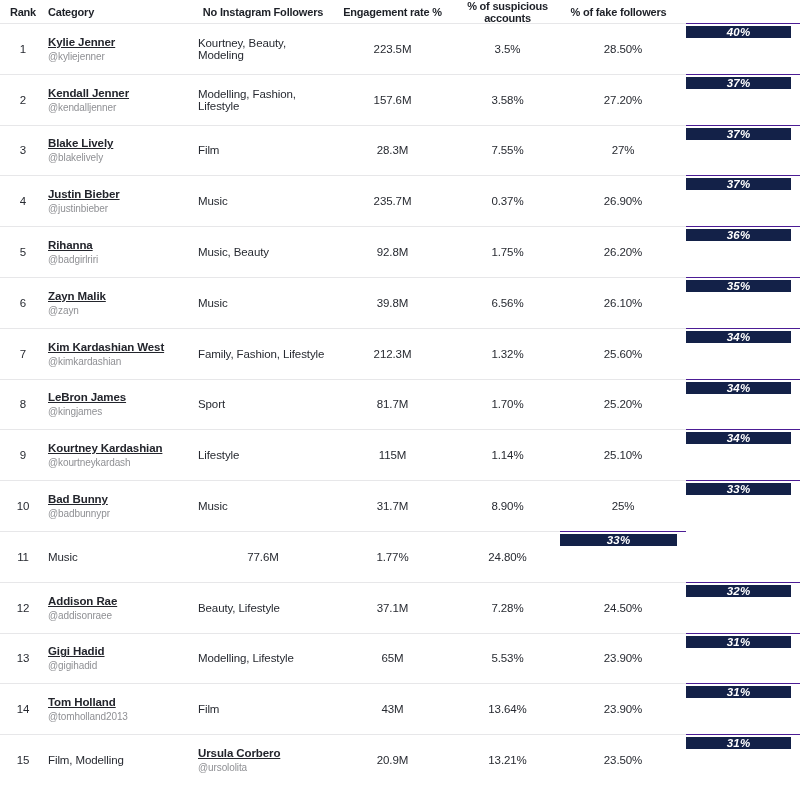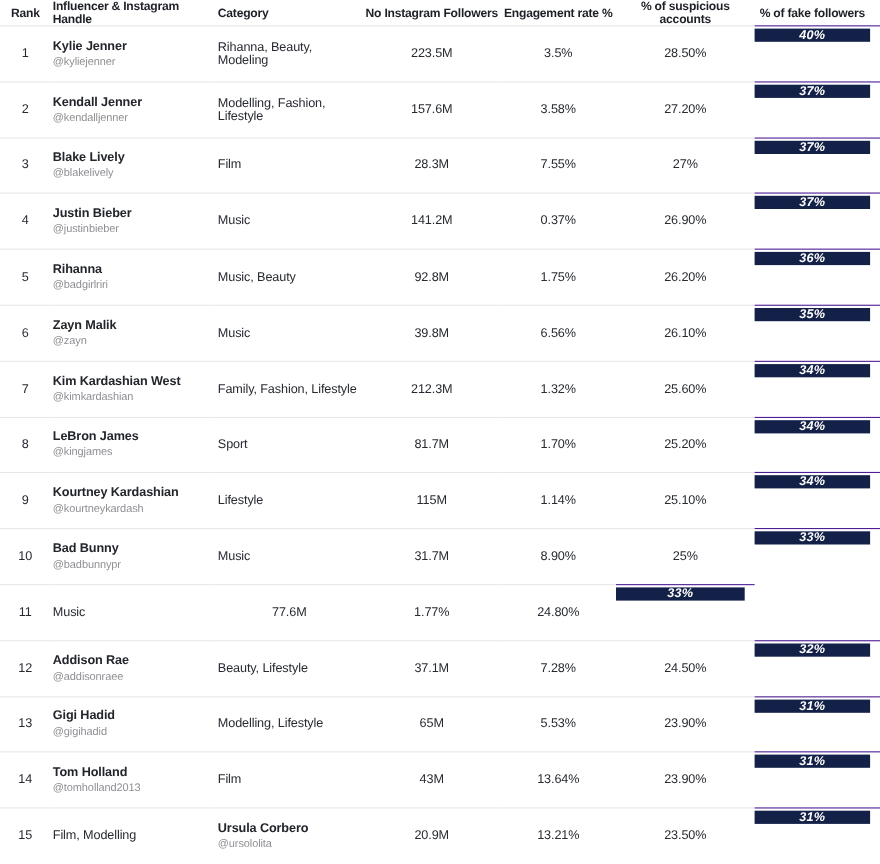--- a/index.html
+++ b/index.html
@@ -30,21 +30,21 @@
     border-top: 1px solid #e7e7e9;
     display: flex; align-items: center;
     font-size: 11.5px; letter-spacing: -0.1px;
   }
   .cell.c-rank { justify-content: center; color: #272a31; }
   .cell.c-influencer { padding-left: 2px; }
   .cell.c-category { padding-left: 2px; color: #272a31; }
   .cell.c-num { justify-content: center; color: #272a31; }
 
   .who { display: flex; flex-direction: column; gap: 3px; }
-  .name { font-weight: 700; color: #23252c; font-size: 11.5px; }
+  .name { font-weight: 700; color: #23252c; font-size: 11.5px; text-decoration: underline; }
   .handle { color: #8f9094; font-size: 10px; font-weight: 400; }
 
   .cell.c-fake {
     border-top: 1px solid #4c1d95;
     padding: 2px 9px 2px 0;
     align-items: flex-start;
     font-style: italic;
   }
   .badge {
     flex: 1;
@@ -55,37 +55,36 @@
     display: flex; align-items: center; justify-content: center;
     letter-spacing: 0.2px;
   }
 </style>
 </head>
 <body>
 
 <div class="table">
   <div class="hrow">
     <div class="hcell c-rank">Rank</div>
-    <div class="hcell c-influencer">Influencer &amp; Instagram Handle</div>
     <div class="hcell c-category">Category</div>
     <div class="hcell c-num">No Instagram Followers</div>
     <div class="hcell c-num">Engagement rate %</div>
     <div class="hcell c-num">% of suspicious accounts</div>
     <div class="hcell c-fake">% of fake followers</div>
   </div>
   <div id="rows">
   <div class="row">
     <div class="cell c-rank">1</div>
     <div class="cell c-influencer">
       <div class="who">
         <div class="name">Kylie Jenner</div>
         <div class="handle">@kyliejenner</div>
       </div>
     </div>
-    <div class="cell c-category">Rihanna, Beauty, Modeling</div>
+    <div class="cell c-category">Kourtney, Beauty, Modeling</div>
     <div class="cell c-num">223.5M</div>
     <div class="cell c-num">3.5%</div>
     <div class="cell c-num">28.50%</div>
     <div class="cell c-fake">
       <div class="badge">40%</div>
     </div>
   </div>
 
   <div class="row">
     <div class="cell c-rank">2</div>
@@ -123,21 +122,21 @@
 
   <div class="row">
     <div class="cell c-rank">4</div>
     <div class="cell c-influencer">
       <div class="who">
         <div class="name">Justin Bieber</div>
         <div class="handle">@justinbieber</div>
       </div>
     </div>
     <div class="cell c-category">Music</div>
-    <div class="cell c-num">141.2M</div>
+    <div class="cell c-num">235.7M</div>
     <div class="cell c-num">0.37%</div>
     <div class="cell c-num">26.90%</div>
     <div class="cell c-fake">
       <div class="badge">37%</div>
     </div>
   </div>
 
   <div class="row">
     <div class="cell c-rank">5</div>
     <div class="cell c-influencer">

